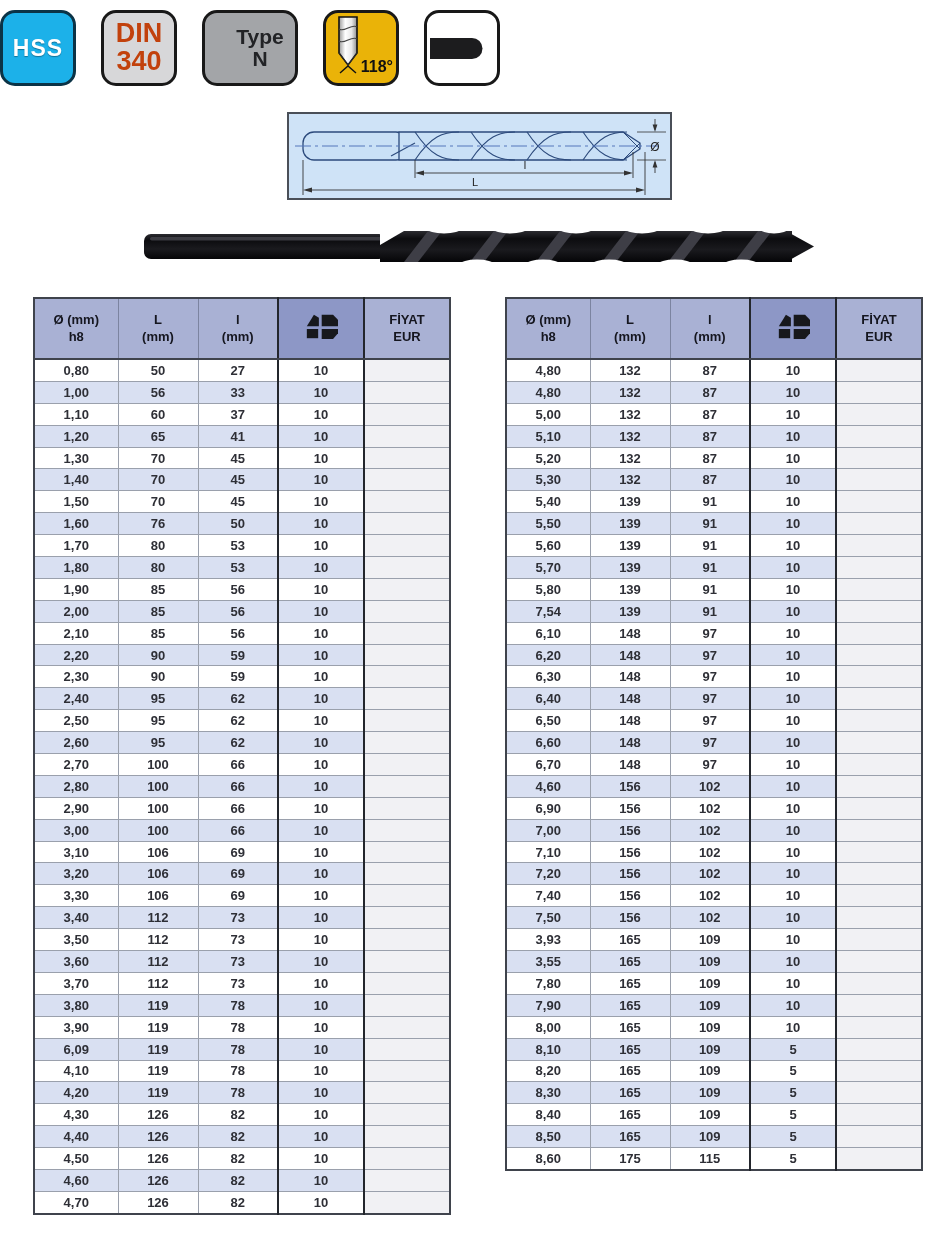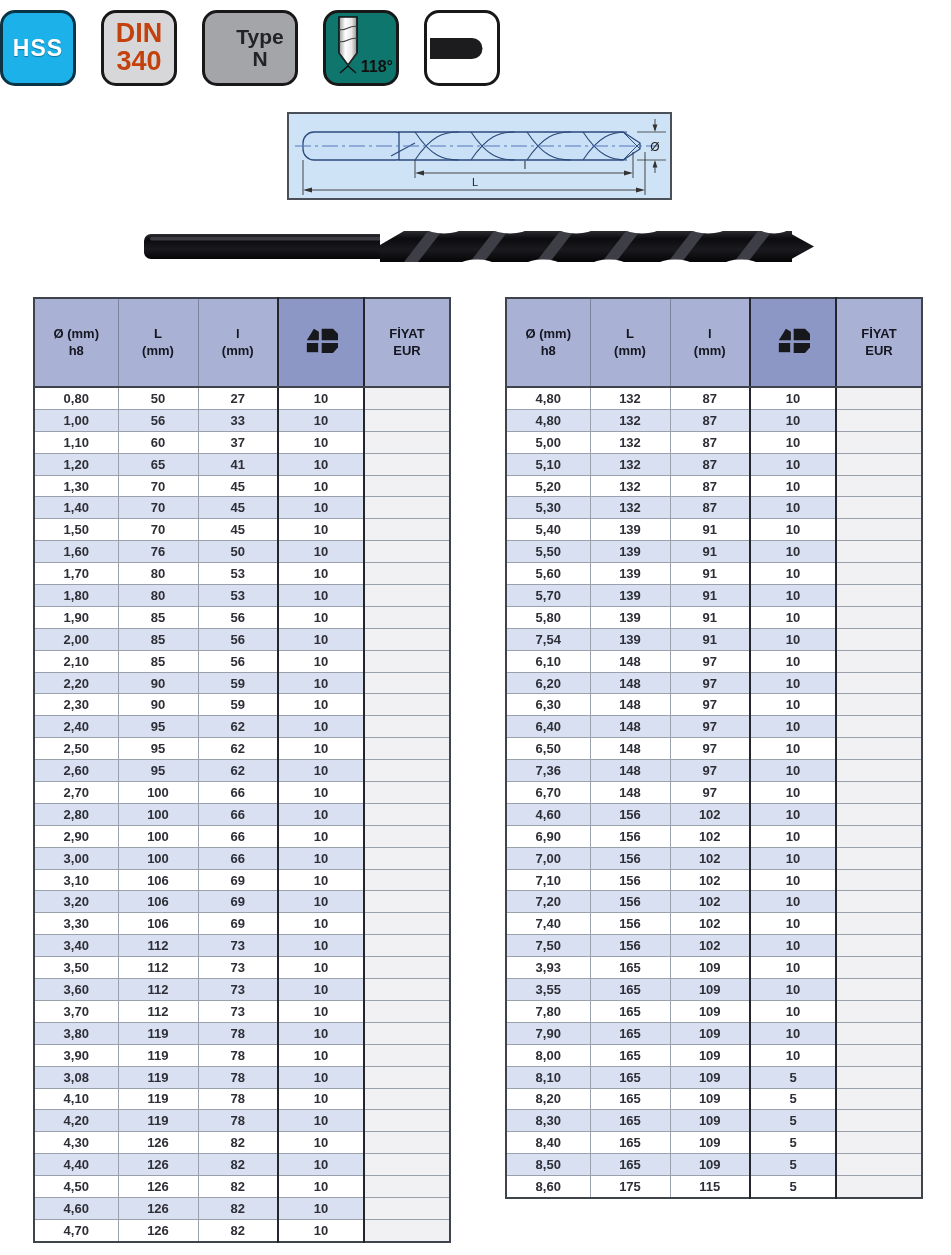--- a/index.html
+++ b/index.html
@@ -8,37 +8,37 @@
 
   
   .badges{position:absolute;left:0;top:10px;width:100%;display:flex;justify-content:flex-start;gap:25px;}
   .badge{width:70px;height:70px;border-radius:15px;border:3px solid #181818;display:flex;align-items:center;justify-content:center;flex-direction:column;box-sizing:content-box;position:relative;}
   .badge-hss{background:#1cb1e9;border-color:#0b3346;}
   .badge-hss span{color:#ffffff;font-weight:bold;font-size:23px;letter-spacing:1px;text-shadow:0 1px 1px rgba(0,40,60,.45);}
   .badge-din{background:#d7d7d9;}
   .badge-din span{color:#c2410c;font-weight:bold;font-size:27px;line-height:1.02;}
   .badge-type{background:#a3a5a8;padding-left:20px;}
   .badge-type span{color:#222326;font-weight:600;font-size:21px;line-height:1.05;}
-  .badge-angle{background:#0f766e;}
+  .badge-angle{background:#eab308;}
   .badge-shank{background:#ffffff;}
   .angle-label{position:absolute;right:3px;bottom:7px;font-weight:bold;font-size:16px;color:#111;}
 
   
   .drawing{position:absolute;left:287px;top:112px;}
 
   
   .photo{position:absolute;left:142px;top:223px;}
 
   
   .spec-table{position:absolute;top:297px;border-collapse:collapse;table-layout:fixed;background:#ffffff;border:2px solid #3f434c;}
   .spec-table.left{left:33px;}
   .spec-table.right{left:505px;}
   .spec-table col.c1{width:84px;} .spec-table col.c2{width:80px;} .spec-table col.c3{width:80px;}
   .spec-table col.c4{width:86px;} .spec-table col.c5{width:86px;}
-  .spec-table th{background:#a9b1d4;color:#15161f;font-weight:bold;font-size:13px;line-height:1.25;height:51px;border:1px solid #7c84a0;border-bottom:2px solid #3f434c;padding:18px;margin-left:24px;}
+  .spec-table th{background:#a9b1d4;color:#15161f;font-weight:bold;font-size:13px;line-height:1.25;height:51px;border:1px solid #7c84a0;border-bottom:2px solid #3f434c;padding:4px;margin-left:24px;}
   .spec-table th.c4{background:#8d97c6;border-left:2px solid #23262c;border-right:2px solid #23262c;}
   .spec-table td{height:20.9px;padding:0;text-align:center;font-size:13px;font-weight:bold;color:#2e2f36;border:1px solid #9aa0ac;line-height:1;}
   .spec-table td.c4{border-left:2px solid #23262c;border-right:2px solid #23262c;border-top:1px solid #565b66;}
   .spec-table td.c5{background:#f1f1f4;border-top:1px solid #565b66;}
   .spec-table tbody tr:nth-child(even) td{background:#d9e0f2;}
   .spec-table tbody tr:nth-child(even) td.c5{background:#f1f1f4;}
   .pkg-icon{display:block;margin:0 auto;}
 </style>
 </head>
 <body>
@@ -394,21 +394,21 @@
           <td class="c5"></td>
         </tr>
         <tr>
           <td class="c1">3,90</td>
           <td class="c2">119</td>
           <td class="c3">78</td>
           <td class="c4">10</td>
           <td class="c5"></td>
         </tr>
         <tr>
-          <td class="c1">3,08</td>
+          <td class="c1">6,09</td>
           <td class="c2">119</td>
           <td class="c3">78</td>
           <td class="c4">10</td>
           <td class="c5"></td>
         </tr>
         <tr>
           <td class="c1">4,10</td>
           <td class="c2">119</td>
           <td class="c3">78</td>
           <td class="c4">10</td>
@@ -597,21 +597,21 @@
           <td class="c5"></td>
         </tr>
         <tr>
           <td class="c1">6,50</td>
           <td class="c2">148</td>
           <td class="c3">97</td>
           <td class="c4">10</td>
           <td class="c5"></td>
         </tr>
         <tr>
-          <td class="c1">7,36</td>
+          <td class="c1">6,60</td>
           <td class="c2">148</td>
           <td class="c3">97</td>
           <td class="c4">10</td>
           <td class="c5"></td>
         </tr>
         <tr>
           <td class="c1">6,70</td>
           <td class="c2">148</td>
           <td class="c3">97</td>
           <td class="c4">10</td>

